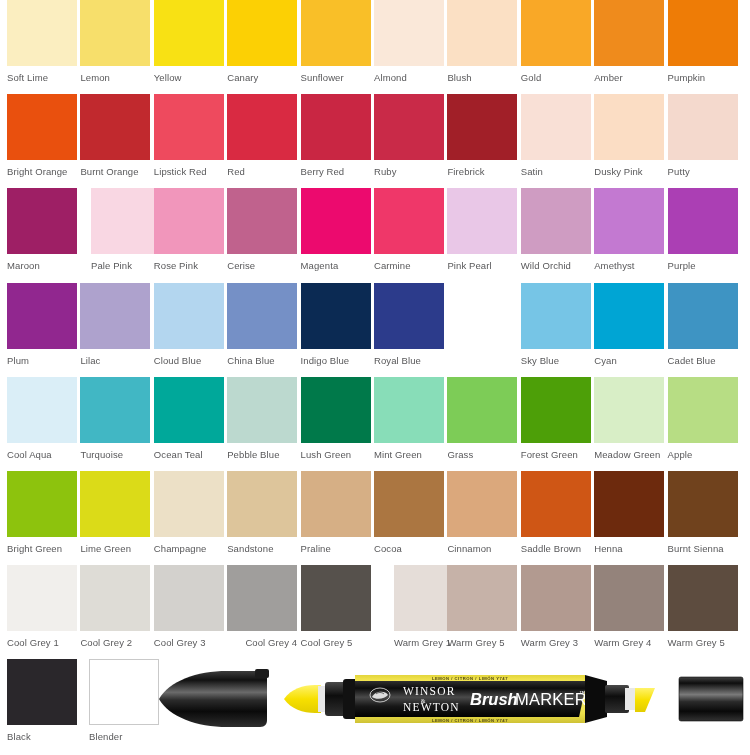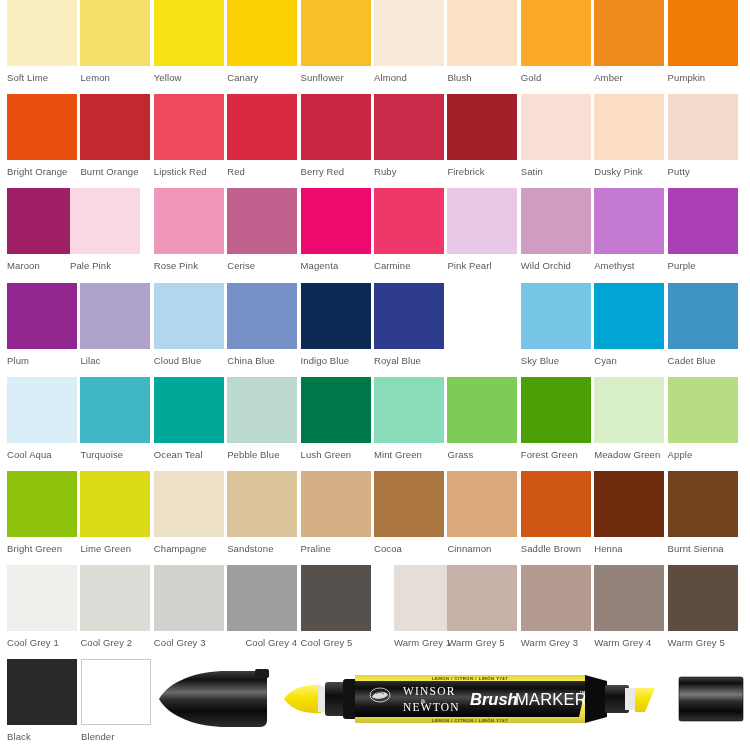--- a/index.html
+++ b/index.html
@@ -141,21 +141,21 @@
         <span class="swatch" style="background:#f4d9cd"></span>
         <span class="label">Putty</span>
       </div>
   </div>
 
   <div class="row" style="top:188.4px;position:absolute;">
     <div class="cell" style="left:7px;">
         <span class="swatch" style="background:#9e1f65"></span>
         <span class="label">Maroon</span>
       </div>
-    <div class="cell" style="left:70px;">
+    <div class="cell" style="left:91px;">
         <span class="swatch" style="background:#f9d7e3"></span>
         <span class="label">Pale Pink</span>
       </div>
     <div class="cell" style="left:153.8px;">
         <span class="swatch" style="background:#f196bb"></span>
         <span class="label">Rose Pink</span>
       </div>
     <div class="cell" style="left:227.2px;">
         <span class="swatch" style="background:#c0628d"></span>
         <span class="label">Cerise</span>
@@ -352,21 +352,21 @@
         <span class="swatch" style="background:#5d4c3f"></span>
         <span class="label">Warm Grey 5</span>
       </div>
   </div>
 
   <div class="row" style="top:659.4px;position:absolute;">
     <div class="cell" style="left:7px;">
         <span class="swatch" style="background:#2a272b"></span>
         <span class="label">Black</span>
       </div>
-    <div class="cell" style="left:81px;">
+    <div class="cell" style="left:89px;">
         <span class="swatch bordered" style="background:#ffffff"></span>
         <span class="label">Blender</span>
       </div>
   </div>
 
   <div id="marker-photo">
     <svg viewBox="0 0 590 62" width="590" height="62" xmlns="http://www.w3.org/2000/svg">
       <defs>
         <linearGradient id="capG" x1="0" y1="0" x2="0" y2="1">
           <stop offset="0%" stop-color="#3c3c3c"></stop>

